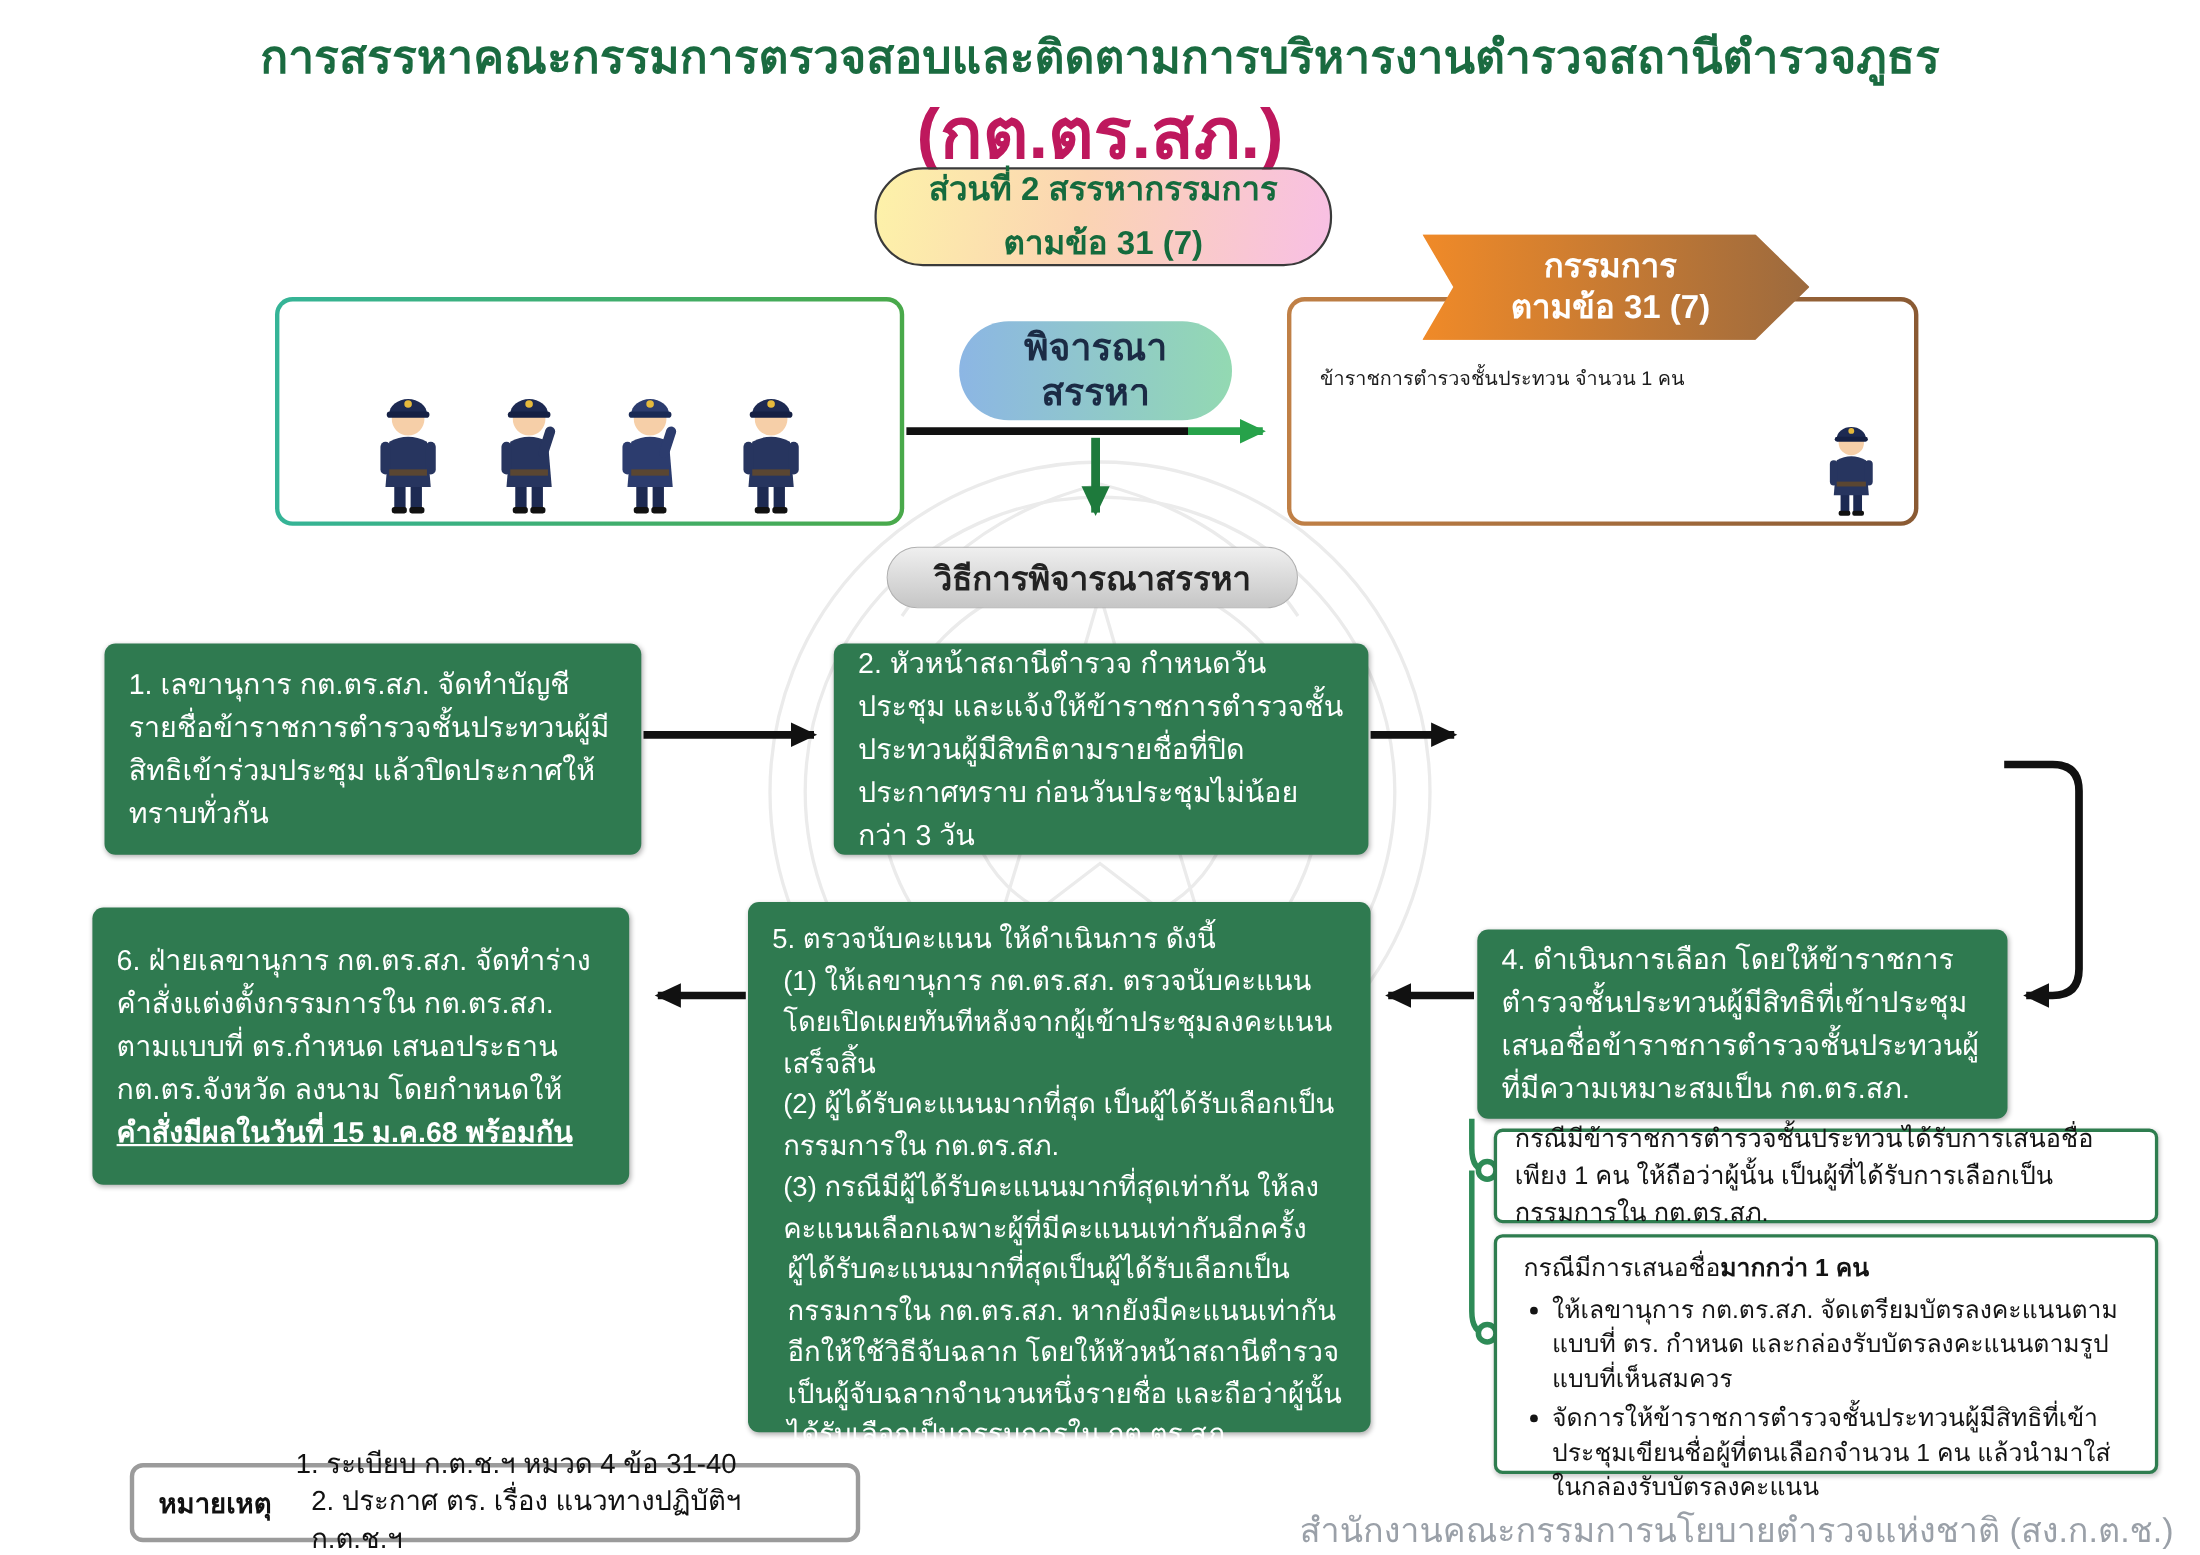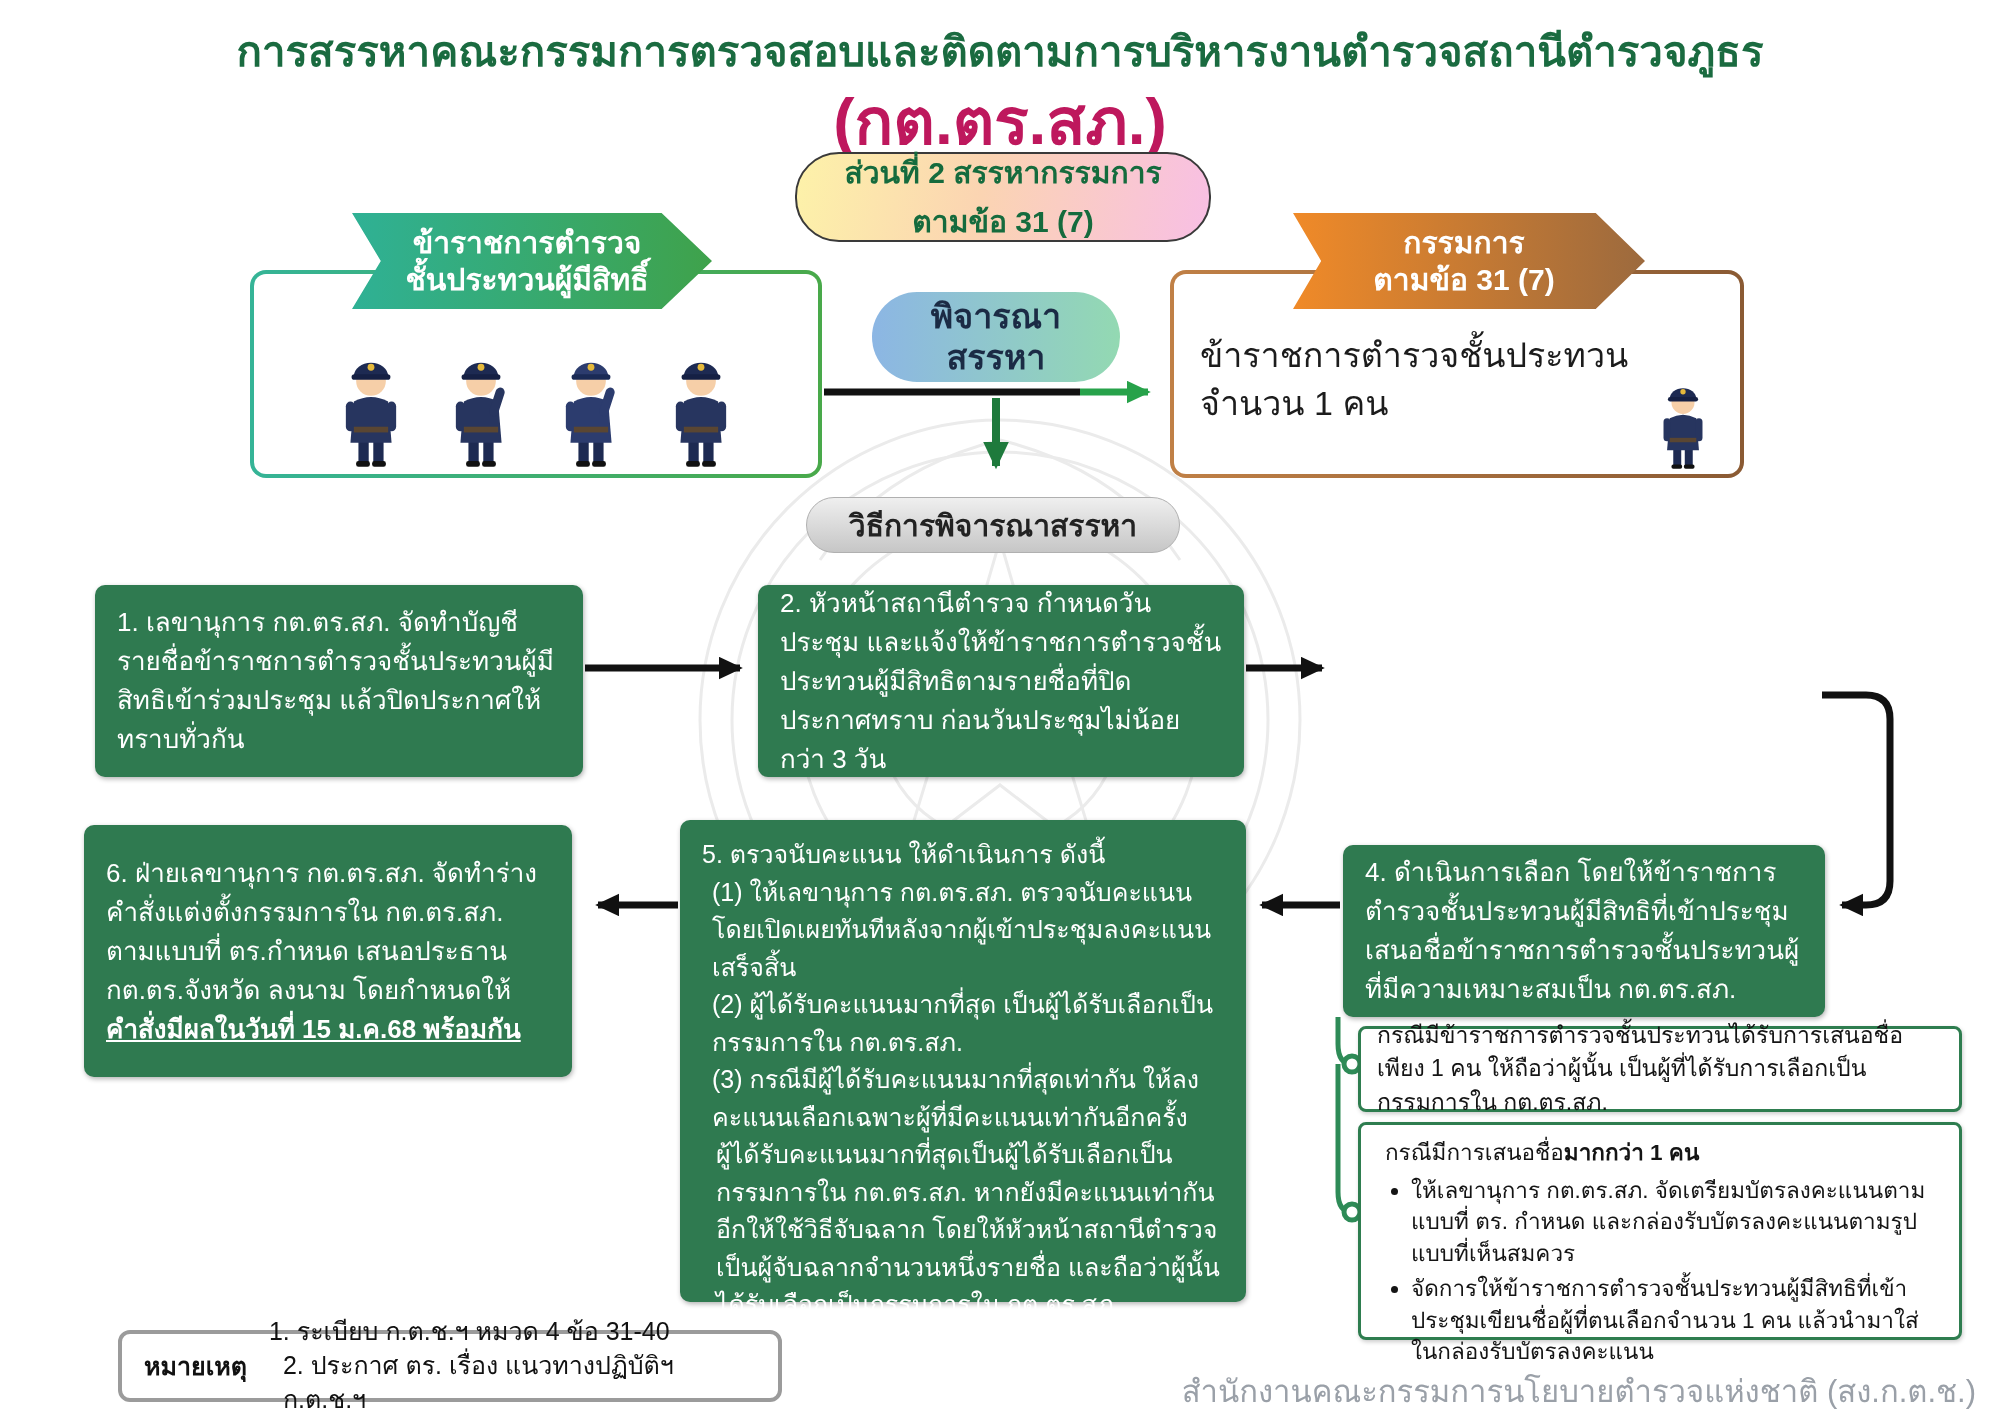--- a/index.html
+++ b/index.html
@@ -30,21 +30,21 @@
     clip-path:polygon(0 0, 86% 0, 100% 50%, 86% 100%, 0 100%, 8% 50%);z-index:5;padding:0 52px 0 42px;box-sizing:border-box;}
   .banner-left{left:352px;top:213px;width:360px;background:linear-gradient(90deg,#2fb195,#3fa24b);}
   .banner-right{left:1293px;top:213px;width:352px;background:linear-gradient(90deg,#f08a28,#9c6a3e);}
   
   .frame{position:absolute;border-radius:16px;padding:4px;z-index:2;box-sizing:border-box;}
   .frame-left{left:250px;top:270px;width:572px;height:208px;background:linear-gradient(90deg,#35b497,#49a94a);}
   .frame-right{left:1170px;top:270px;width:574px;height:208px;background:linear-gradient(90deg,#c08046,#8a5a33);}
   .frame-inner{width:100%;height:100%;background:#fff;border-radius:12px;position:relative;}
   .officers{position:absolute;bottom:6px;left:0;width:100%;display:flex;justify-content:center;gap:30px;}
   .officer svg{display:block;}
-  .rb-text{position:absolute;left:26px;top:58px;width:430px;font-size:34px;color:#1c1c1c;line-height:1.4;}
+  .rb-text{position:absolute;left:26px;top:58px;width:430px;font-size:18px;color:#1c1c1c;line-height:1.4;}
   .rb-officer{position:absolute;right:26px;bottom:4px;}
   
   .step{position:absolute;background:#2f7a50;color:#fff;border-radius:10px;padding:18px 22px;
         font-size:26px;line-height:1.5;z-index:2;box-sizing:border-box;box-shadow:1px 2px 5px rgba(0,0,0,.3);}
   .step.center{display:flex;align-items:center;}
   #step1{left:95px;top:585px;width:488px;height:192px;}
   #step2{left:758px;top:585px;width:486px;height:192px;}
   #step3{left:1340px;top:578px;width:482px;height:240px;font-size:25px;padding:14px 20px;}
   #step4{left:1343px;top:845px;width:482px;height:172px;}
   #step5{left:680px;top:820px;width:566px;height:482px;font-size:25px;padding:16px 22px;}
@@ -116,24 +116,20 @@
   </svg>
 
   <div class="title">การสรรหาคณะกรรมการตรวจสอบและติดตามการบริหารงานตำรวจสถานีตำรวจภูธร</div>
   <div class="subtitle">(กต.ตร.สภ.)</div>
 
   <div class="section-badge">
     <span>ส่วนที่ 2 สรรหากรรมการ</span>
     <span>ตามข้อ 31 (7)</span>
   </div>
 
-  <div class="banner banner-left">
-    <span>ข้าราชการตำรวจ</span>
-    <span>ชั้นประทวนผู้มีสิทธิ์</span>
-  </div>
   <div class="frame frame-left">
     <div class="frame-inner">
       <div class="officers">
         <span class="officer">
           <svg viewBox="0 0 70 110" width="80" height="126">
               <rect x="24" y="86" width="9" height="20" fill="#1d2a52"></rect>
               <rect x="37" y="86" width="9" height="20" fill="#1d2a52"></rect>
               <rect x="22" y="104" width="12" height="5" rx="2" fill="#111"></rect>
               <rect x="36" y="104" width="12" height="5" rx="2" fill="#111"></rect>
               <path d="M20 52 q15 -8 30 0 l3 36 h-36 z" fill="#27355f"></path>

